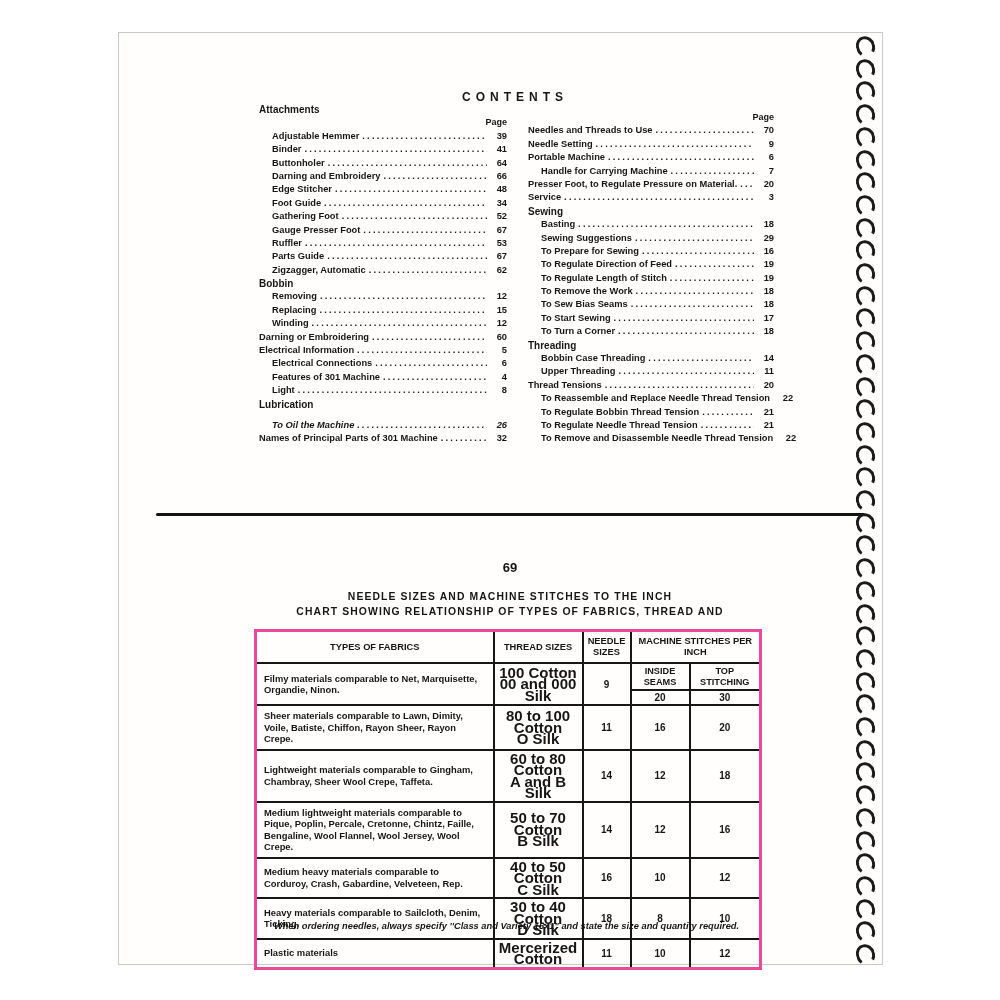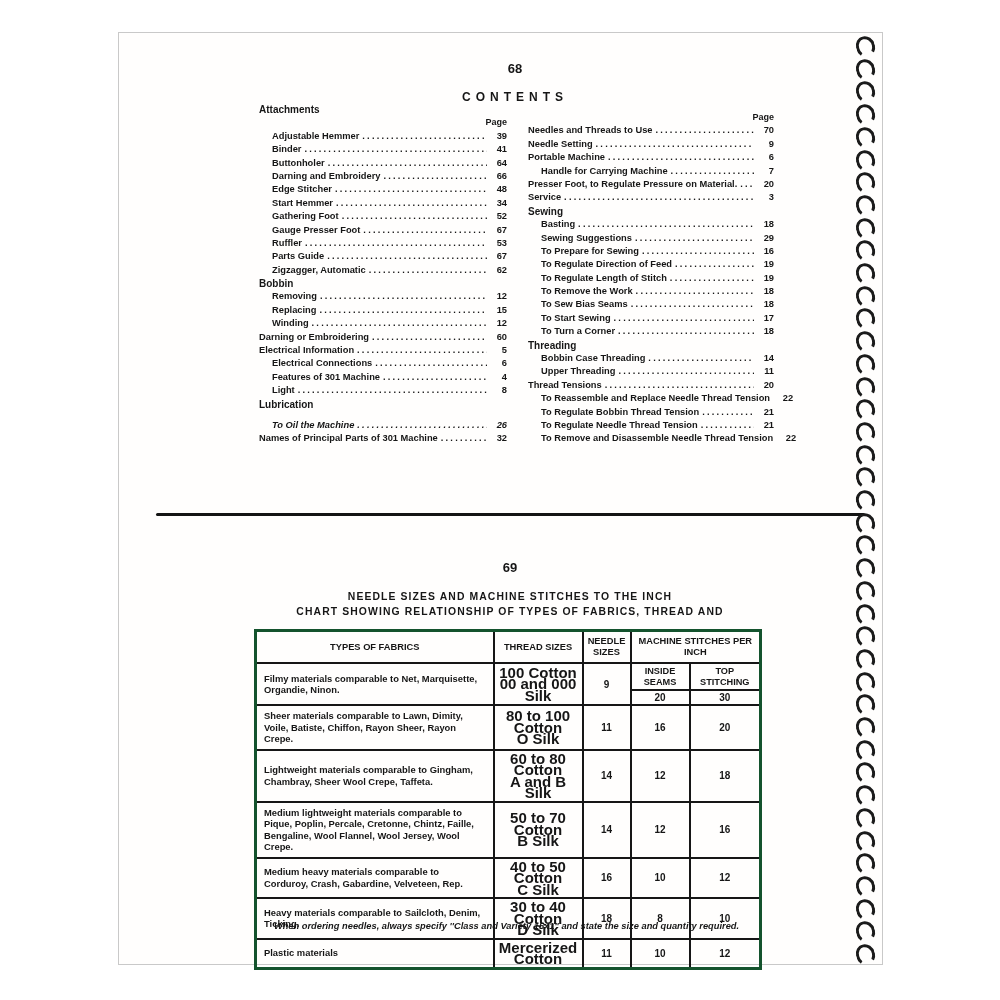--- a/index.html
+++ b/index.html
@@ -31,21 +31,21 @@
   .dots::after{content:"......................................................................................";
                letter-spacing:2.2px;}
   .pg{min-width:17px;text-align:right;}
   #toc-left .toc-line:nth-child(24){margin-top:8px;font-style:italic;}
 
   
   .divider{position:absolute;left:37px;top:480px;width:709px;height:3px;background:#141414;border-radius:2px;}
 
   
   table.fabric-table{position:absolute;left:135px;top:596px;width:505px;border-collapse:collapse;
-                     table-layout:fixed;border:3px solid #14532d;}
+                     table-layout:fixed;border:3px solid #ec4899;}
   .fabric-table th,.fabric-table td{border:2px solid #161616;box-sizing:border-box;}
   .fabric-table th{font-size:9.3px;font-weight:bold;line-height:11px;padding:4px 2px;height:32px;text-align:center;}
   .fabric-table td.fabric{font-size:9.4px;font-weight:bold;line-height:11.5px;padding:4px 7px;
                           text-align:left;vertical-align:middle;}
   .fabric-table td.thread{font-size:15px;font-weight:bold;line-height:11.5px;text-align:center;
                           vertical-align:middle;padding:2px 1px;}
   .fabric-table td.num{font-size:10px;font-weight:bold;text-align:center;vertical-align:middle;padding:2px;}
   .fabric-table td.subhead{font-size:9.2px;font-weight:bold;line-height:10.5px;text-align:center;
                            vertical-align:middle;padding:2px 1px;height:26px;margin-left:24px;}
   .fabric-table tr.valrow td{height:15px;padding:1px;}
@@ -56,21 +56,20 @@
   
   .ring{position:absolute;left:856px;width:13px;height:15px;border:3.6px solid #1b1b1b;
         border-radius:50% 55% 50% 50%;border-bottom-color:transparent;transform:rotate(-14deg);}
 </style>
 </head>
 <body>
 
 <div class="canvas">
   <div class="sheet">
 
-    <div class="pageno p68no">68</div>
     <div class="contents-title">CONTENTS</div>
 
     <div class="toc-col left" id="toc-left">
         <div class="toc-line heading">
           <span class="lbl">Attachments</span>
         </div>
         <div class="toc-line page-label">
           <span class="pg">Page</span>
         </div>
         <div class="toc-line entry ind">
@@ -92,21 +91,21 @@
           <span class="lbl">Darning and Embroidery</span>
           <span class="dots"></span>
           <span class="pg">66</span>
         </div>
         <div class="toc-line entry ind">
           <span class="lbl">Edge Stitcher</span>
           <span class="dots"></span>
           <span class="pg">48</span>
         </div>
         <div class="toc-line entry ind">
-          <span class="lbl">Start Hemmer</span>
+          <span class="lbl">Foot Guide</span>
           <span class="dots"></span>
           <span class="pg">34</span>
         </div>
         <div class="toc-line entry ind">
           <span class="lbl">Gathering Foot</span>
           <span class="dots"></span>
           <span class="pg">52</span>
         </div>
         <div class="toc-line entry ind">
           <span class="lbl">Gauge Presser Foot</span>

